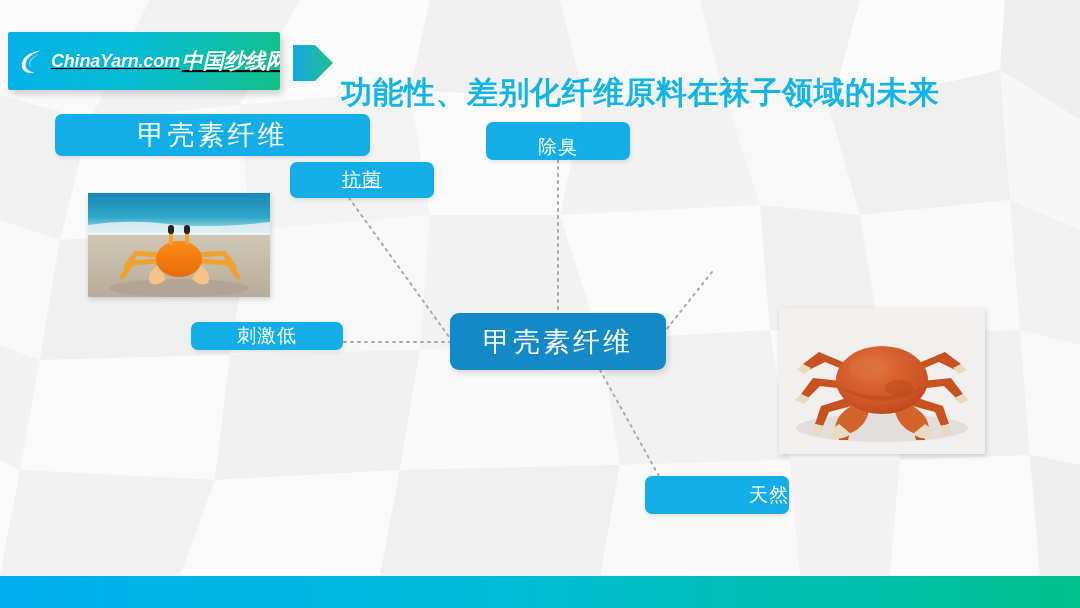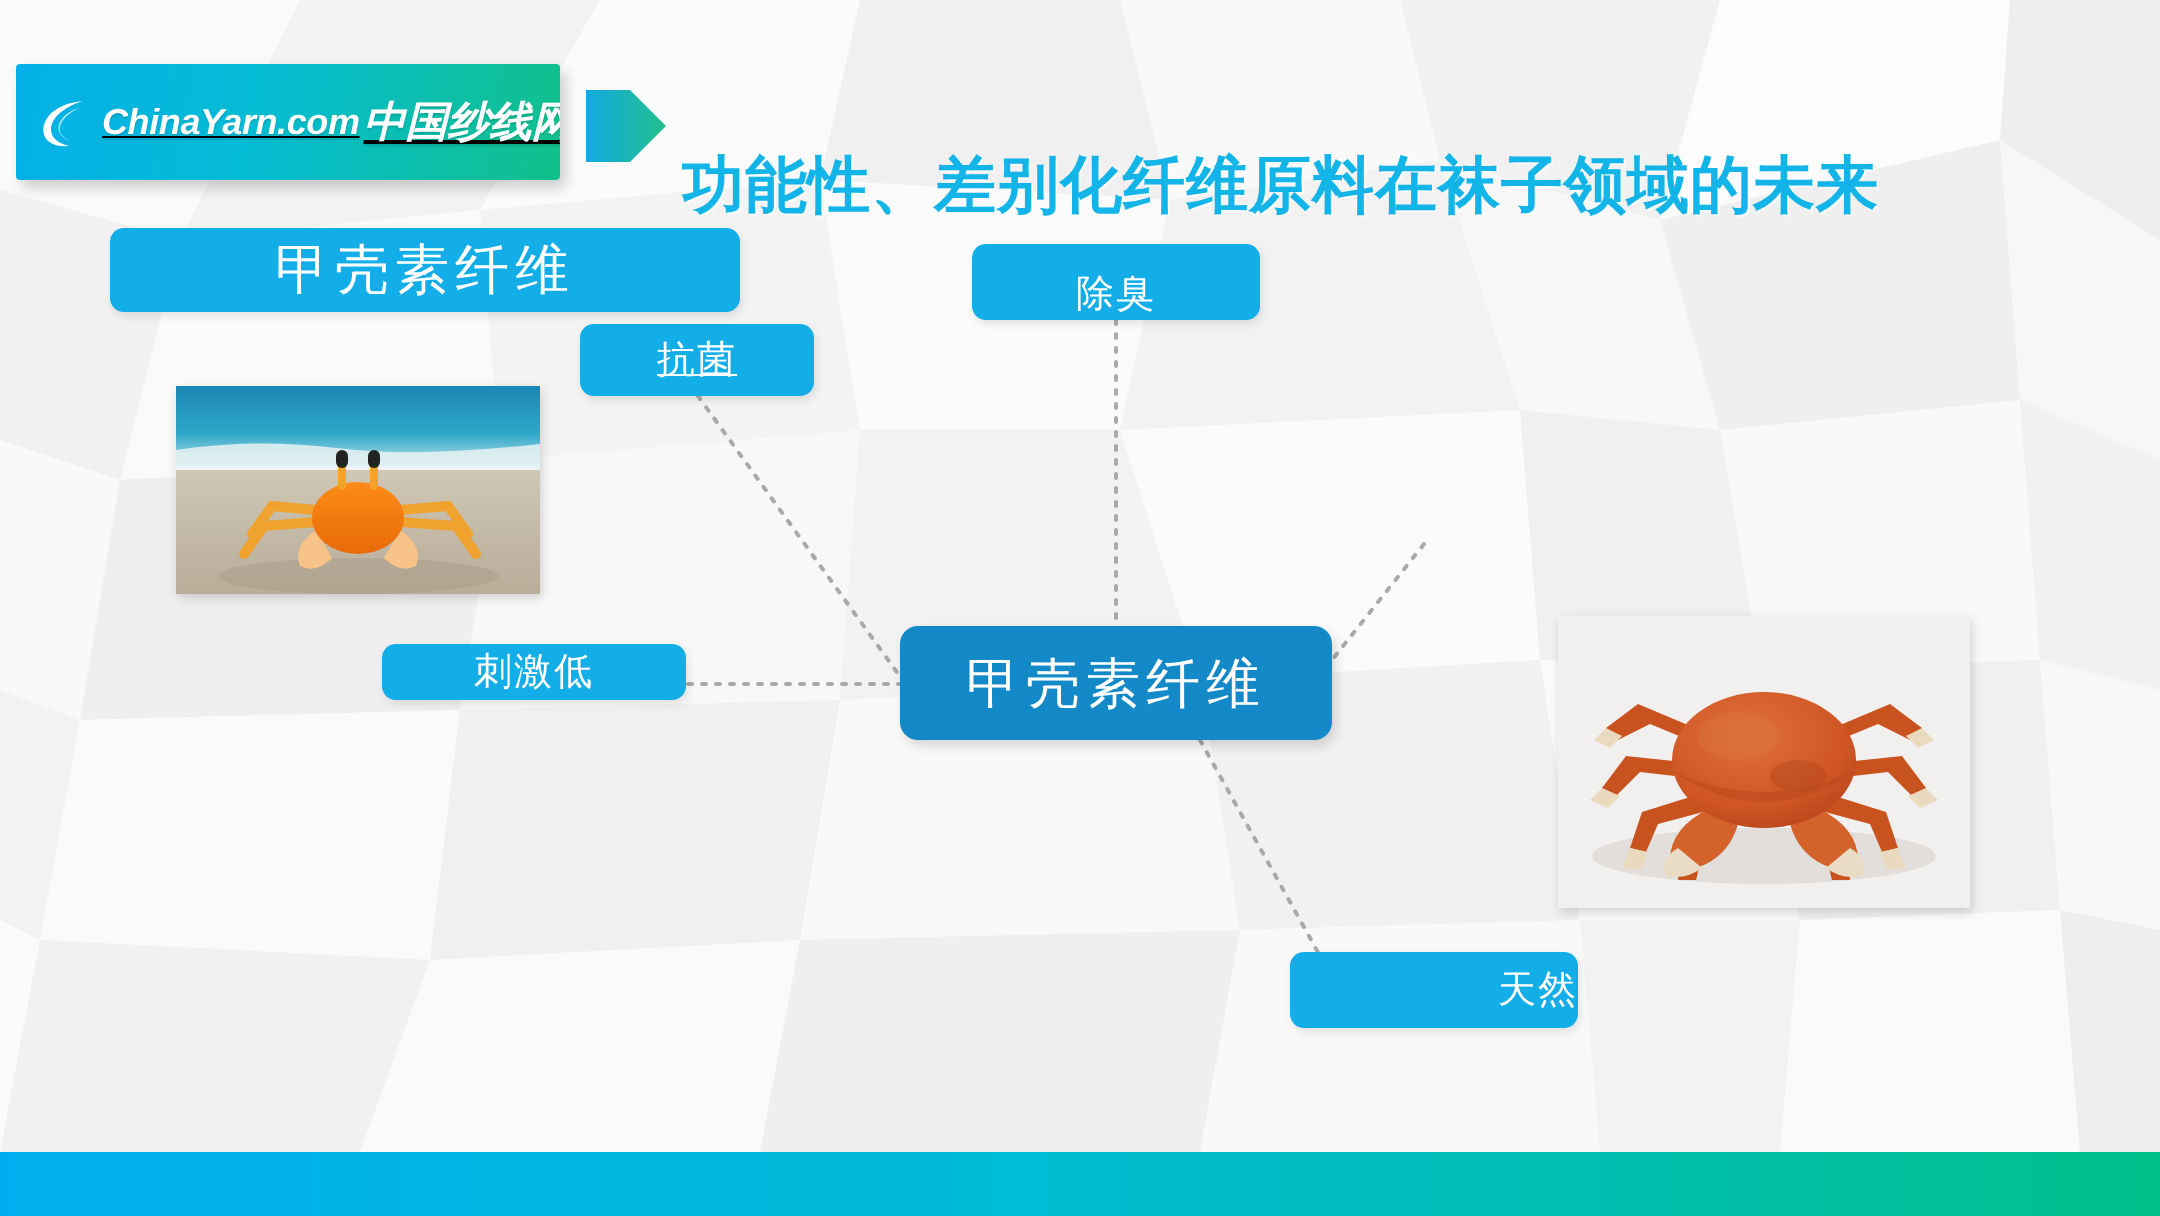--- a/index.html
+++ b/index.html
@@ -272,21 +272,21 @@
 
       <ellipse cx="91" cy="66" rx="23" ry="18" fill="url(#crabG)"></ellipse>
 
       <rect x="81" y="36" width="4" height="16" rx="2" fill="#f5a22a"></rect>
       <rect x="97" y="36" width="4" height="16" rx="2" fill="#f5a22a"></rect>
       <rect x="80" y="32" width="6" height="9" rx="3" fill="#232323"></rect>
       <rect x="96" y="32" width="6" height="9" rx="3" fill="#232323"></rect>
     </svg>
   </div>
 
-  <div class="node-box small" style="left:290px; top:162px; width:117px; height:36px;text-decoration:underline;">
+  <div class="node-box small" style="left:290px; top:162px; width:144px; height:36px;text-decoration:underline;">
     <span>抗菌</span>
   </div>
 
   <div class="node-box small" style="left:486px; top:122px; width:144px; height:38px;align-items:flex-end;">
     <span>除臭</span>
   </div>
 
 
   <div class="node-box small" style="left:191px; top:322px; width:152px; height:28px;">
     <span>刺激低</span>

